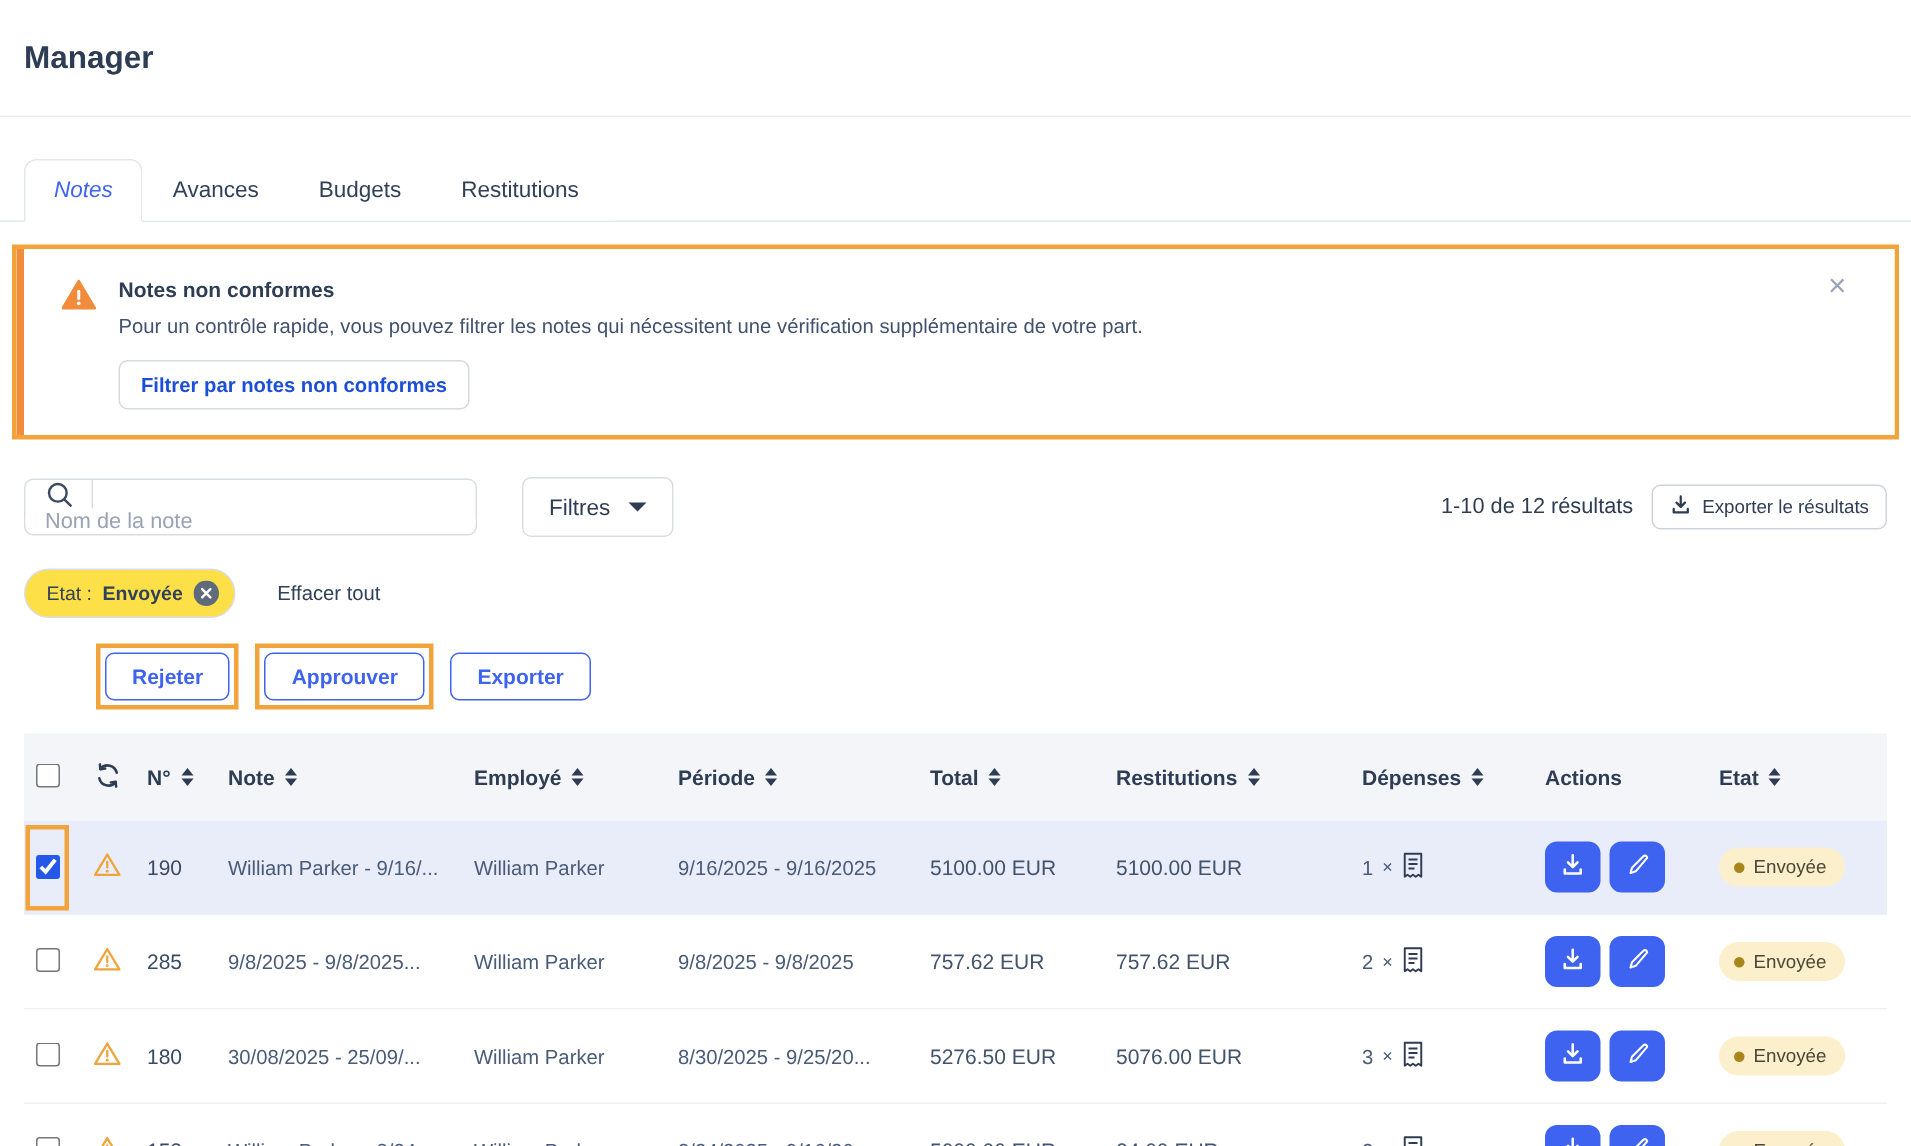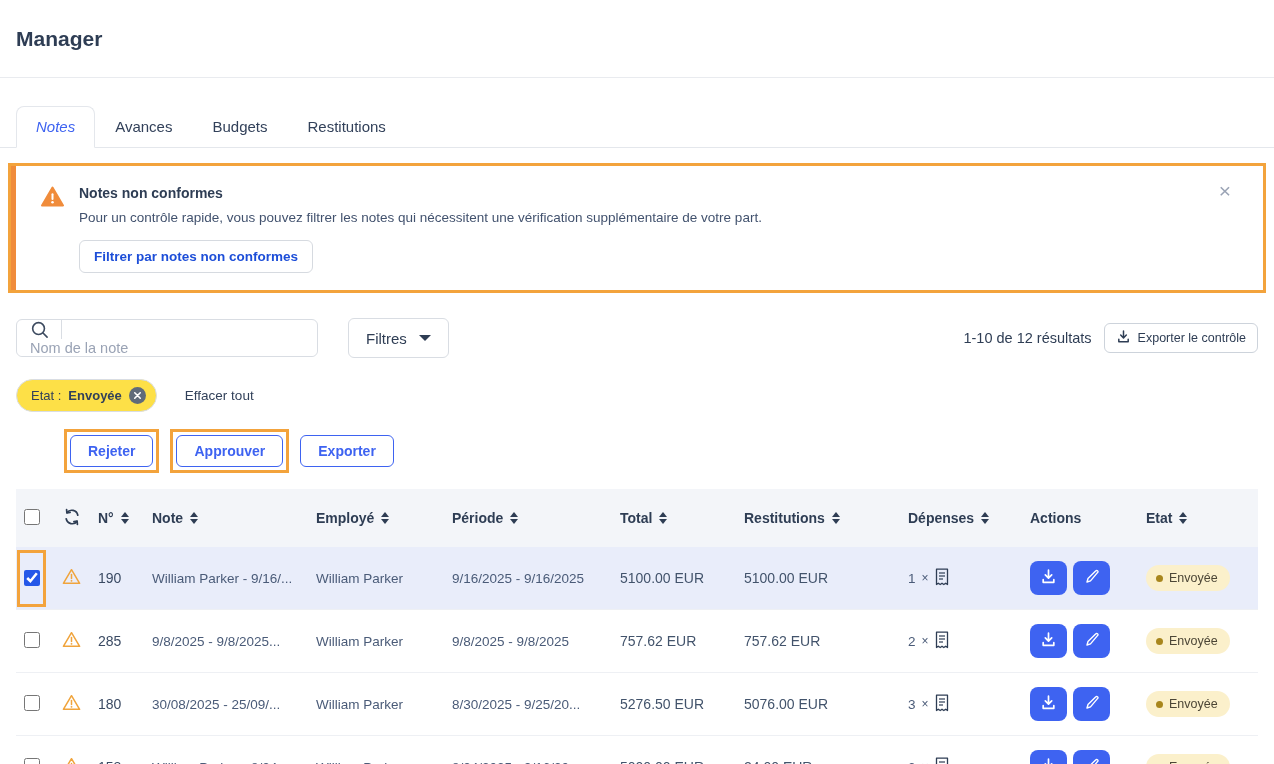--- a/index.html
+++ b/index.html
@@ -141,21 +141,21 @@
     <span class="caret-down"></span>
   </button>
   <span class="results-text">1-10 de 12 résultats</span>
   <button class="export-result-btn">
     <span>
       <svg width="15" height="15" viewBox="0 0 16 16" fill="none" stroke="#2e3d54" stroke-width="1.6" stroke-linecap="round" stroke-linejoin="round">
         <path d="M8 2v7M5 6.5L8 9.5l3-3"></path>
           <path d="M3 11v2.5h10V11"></path>
       </svg>
     </span>
-    <span>Exporter le contrôle</span>
+    <span>Exporter le résultats</span>
   </button>
 </div>
 
 <div class="chips-row">
   <span class="chip">
     <span>Etat :</span>
     <b>Envoyée</b>
     <button class="chip-remove">
       <svg width="17" height="17" viewBox="0 0 16 16">
         <circle cx="8" cy="8" r="8" fill="#5f6b7a"></circle>

